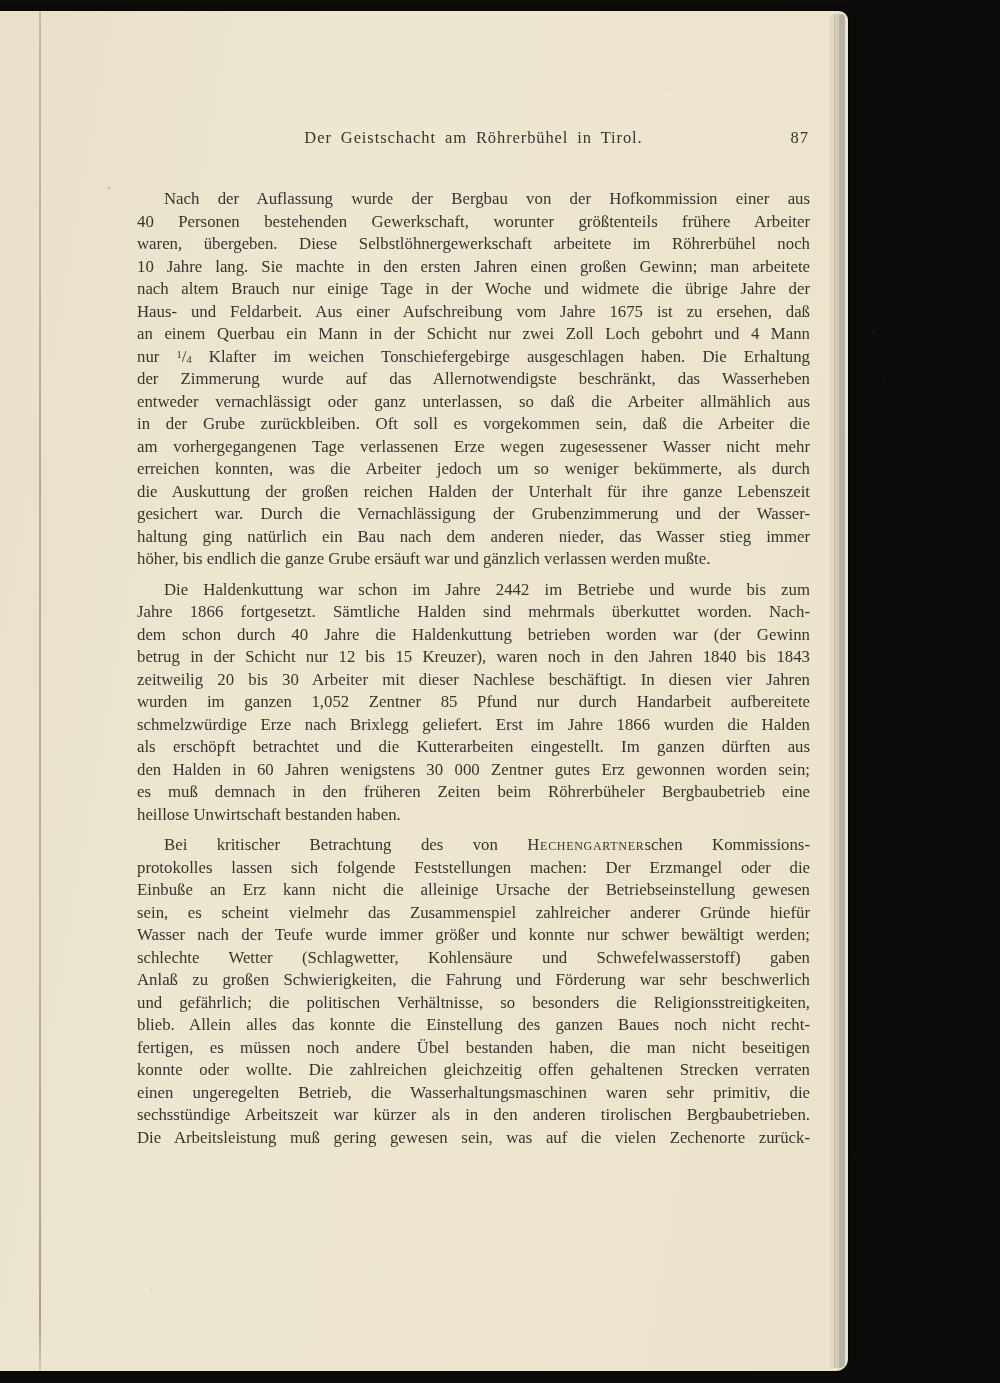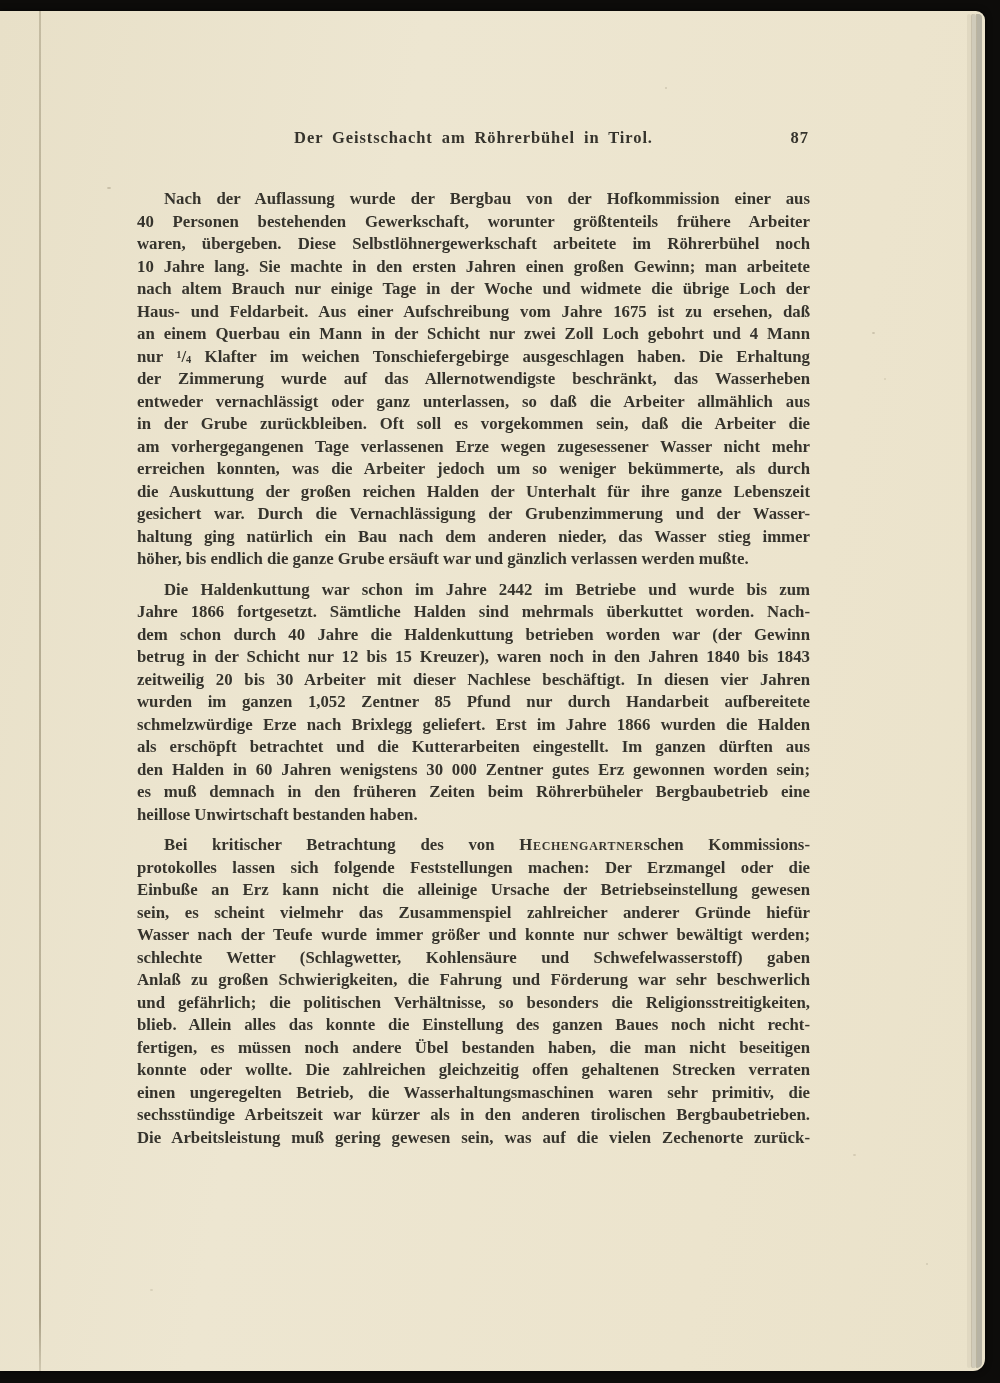--- a/index.html
+++ b/index.html
@@ -11,25 +11,24 @@
   }
   .scan {
     position: relative;
     width: 1000px; height: 1383px;
     background: #0d0c0a;
   }
   
   .page {
     position: absolute;
     left: 0; top: 11px;
-    width: 985px; height: 1360px;
+    width: 848px; height: 1360px;
     background: linear-gradient(100deg, #e8e0c8 0%, #ede6d1 35%, #ece4cd 75%, #eae2ca 100%);
     border-radius: 0 9px 12px 0;
     box-shadow: 0 0 6px rgba(0,0,0,0.6);
-    font-weight: bold;
   }
   
   .edge-strip { position: absolute; top: 3px; bottom: 3px; }
   .edge-1 { right: 14px; width: 4px; background: #e0d8c1; border-radius: 3px; }
   .edge-2 { right: 9px;  width: 4px; background: #d0cbba; border-radius: 3px; box-shadow: -1px 0 0 rgba(90,85,70,0.25); }
   .edge-3 { right: 3px;  width: 5px; background: #b7b3a4; border-radius: 0 6px 8px 0; box-shadow: -1px 0 0 rgba(80,75,60,0.3); }
   
   .crease {
     position: absolute;
     left: 39px; top: 0; bottom: 0;
@@ -105,21 +104,21 @@
       <span class="running-title">Der Geistschacht am Röhrerbühel in Tirol.</span>
       <span class="page-number">87</span>
     </div>
 
     <div class="text-block">
       <div class="paragraph">
           <div class="line indent"><span>Nach der Auflassung wurde der Bergbau von der Hofkommission einer aus</span></div>
           <div class="line"><span>40 Personen bestehenden Gewerkschaft, worunter größtenteils frühere Arbeiter</span></div>
           <div class="line"><span>waren, übergeben. Diese Selbstlöhnergewerkschaft arbeitete im Röhrerbühel noch</span></div>
           <div class="line"><span>10 Jahre lang. Sie machte in den ersten Jahren einen großen Gewinn; man arbeitete</span></div>
-          <div class="line"><span>nach altem Brauch nur einige Tage in der Woche und widmete die übrige Loch der</span></div>
+          <div class="line"><span>nach altem Brauch nur einige Tage in der Woche und widmete die übrige Jahre der</span></div>
           <div class="line"><span>Haus- und Feldarbeit. Aus einer Aufschreibung vom Jahre 1675 ist zu ersehen, daß</span></div>
           <div class="line"><span>an einem Querbau ein Mann in der Schicht nur zwei Zoll Loch gebohrt und 4 Mann</span></div>
           <div class="line"><span>nur </span><span class="sup">1</span><span>/</span><span class="sub">4</span><span> Klafter im weichen Tonschiefergebirge ausgeschlagen haben. Die Erhaltung</span></div>
           <div class="line"><span>der Zimmerung wurde auf das Allernotwendigste beschränkt, das Wasserheben</span></div>
           <div class="line"><span>entweder vernachlässigt oder ganz unterlassen, so daß die Arbeiter allmählich aus</span></div>
           <div class="line"><span>in der Grube zurückbleiben. Oft soll es vorgekommen sein, daß die Arbeiter die</span></div>
           <div class="line"><span>am vorhergegangenen Tage verlassenen Erze wegen zugesessener Wasser nicht mehr</span></div>
           <div class="line"><span>erreichen konnten, was die Arbeiter jedoch um so weniger bekümmerte, als durch</span></div>
           <div class="line"><span>die Auskuttung der großen reichen Halden der Unterhalt für ihre ganze Lebenszeit</span></div>
           <div class="line"><span>gesichert war. Durch die Vernachlässigung der Grubenzimmerung und der Wasser-</span></div>

